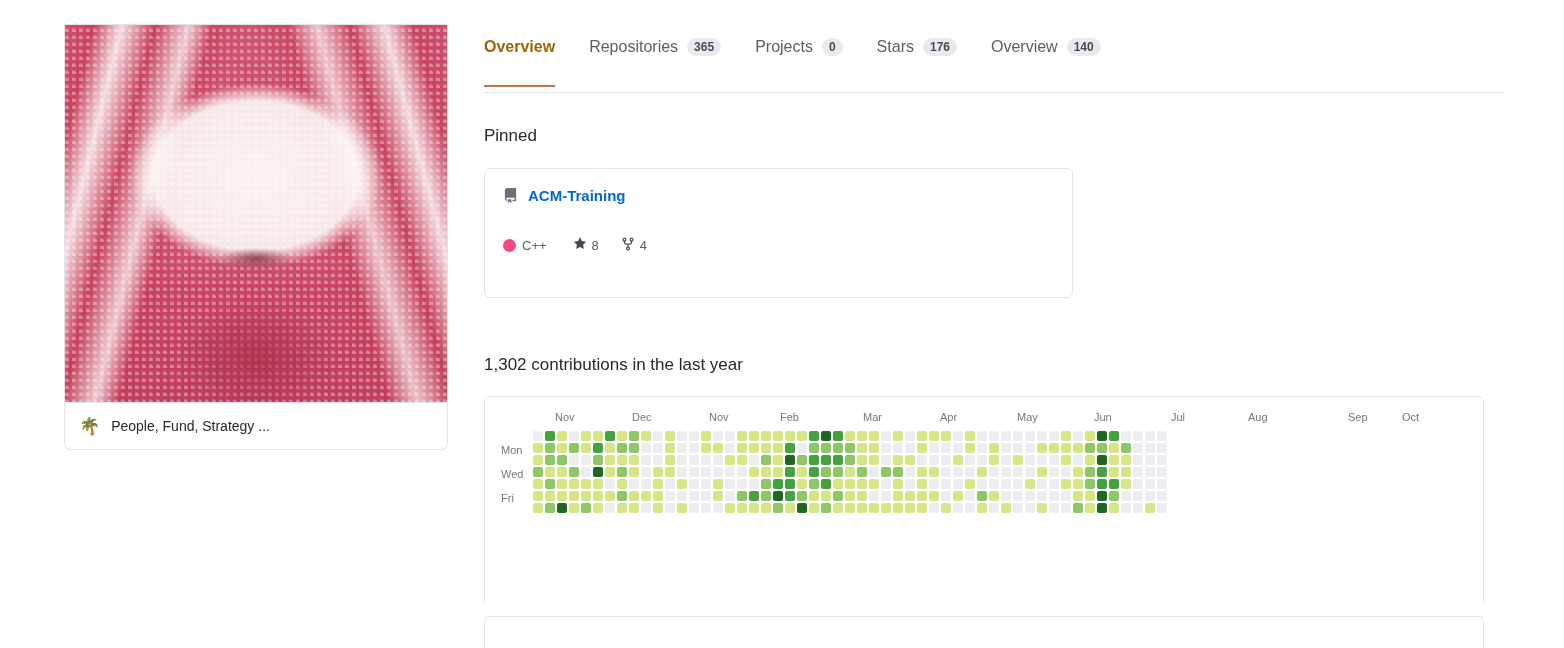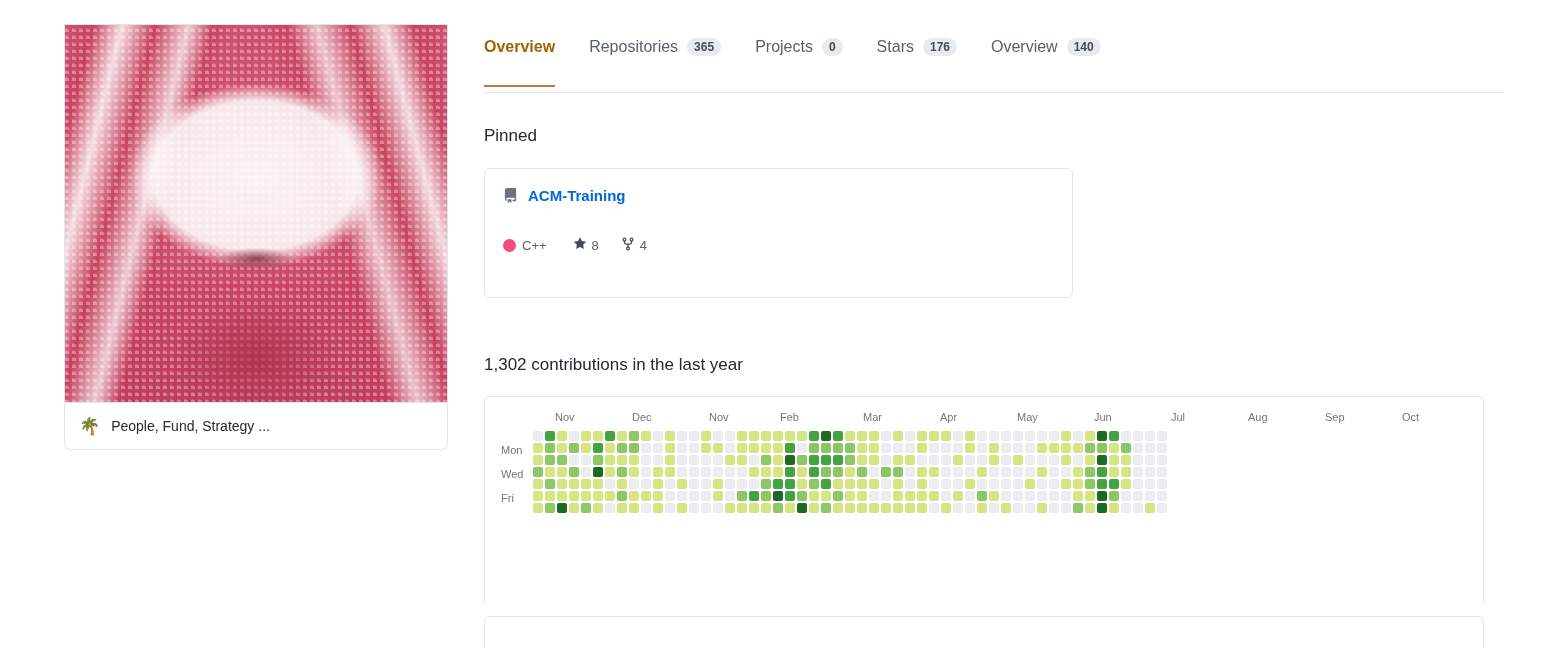--- a/index.html
+++ b/index.html
@@ -303,21 +303,21 @@
             <span class="month-label" style="left: 22px;">Nov</span>
             <span class="month-label" style="left: 99px;">Dec</span>
             <span class="month-label" style="left: 176px;">Nov</span>
             <span class="month-label" style="left: 247px;">Feb</span>
             <span class="month-label" style="left: 330px;">Mar</span>
             <span class="month-label" style="left: 407px;">Apr</span>
             <span class="month-label" style="left: 484px;">May</span>
             <span class="month-label" style="left: 561px;">Jun</span>
             <span class="month-label" style="left: 638px;">Jul</span>
             <span class="month-label" style="left: 715px;">Aug</span>
-            <span class="month-label" style="left: 792px;">Sep</span>
+            <span class="month-label" style="left: 815px;">Sep</span>
             <span class="month-label" style="left: 869px;">Oct</span>
           </div>
         <div class="grid-area">
           <div class="weekday-col" id="weekday-col">
               <span class="weekday-label" style="top: 13px;">Mon</span>
               <span class="weekday-label" style="top: 37px;">Wed</span>
               <span class="weekday-label" style="top: 61px;">Fri</span>
             </div>
           <div class="cells" id="cells">
               <div class="week-col">

